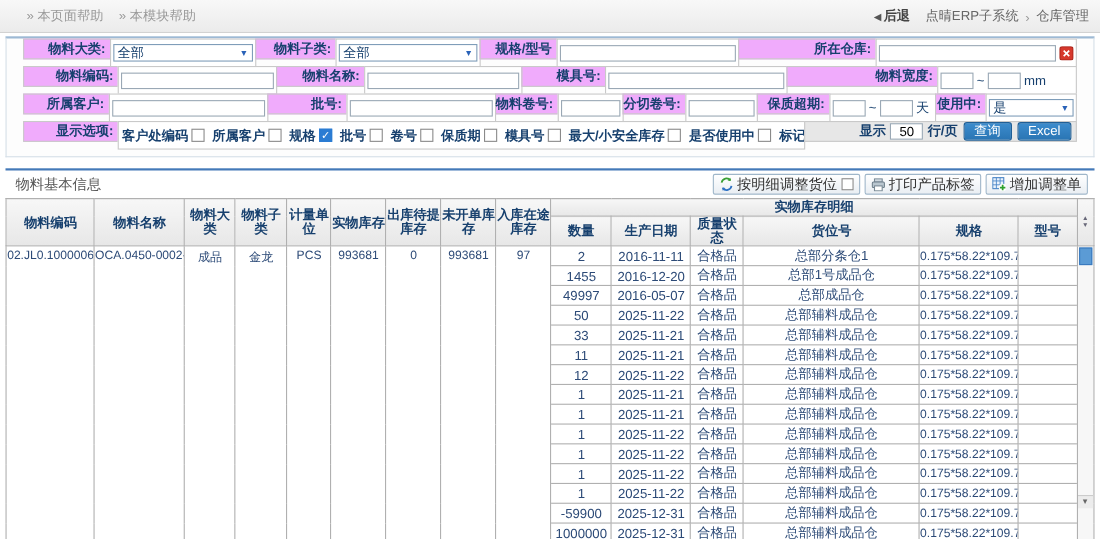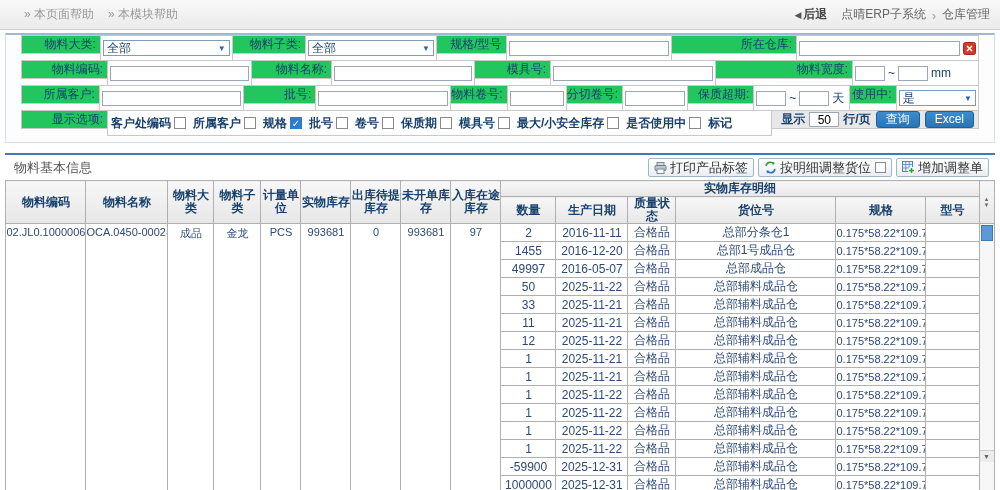--- a/index.html
+++ b/index.html
@@ -22,41 +22,41 @@
   .sec-head { position:relative; height:21px; line-height:21px; padding-left:9px; color:#555; font-size:13px; }
   .collapse-ico { position:absolute; right:10px; top:4px; cursor:pointer; }
 
   
   .form { padding:0 15px 6px 15px; }
   .fr { display:flex; }
   .fc { border:1px solid #c9c9c9; margin-left:-1px; margin-top:-1px; height:19px;
         display:flex; align-items:center; }
   .fr:first-child .fc { margin-top:0; }
   .fc:first-child { margin-left:0; }
-  .lblc { background:#22c55e; justify-content:flex-end; padding-right:4px;
-          color:#17406e; font-weight:normal; white-space:nowrap; }
+  .lblc { background:#f0abfc; justify-content:flex-end; padding-right:4px;
+          color:#17406e; font-weight:bold; white-space:nowrap; }
   .fldc { background:#fff; padding:12px 2px; }
   .w-l1{width:87px}.w-f1{width:145px}.w-l2{width:81px}.w-f2{width:144px}
   .w-l3{width:77px}.w-f3{width:166px}.w-l4{width:138px}.w-fx{flex:1}
   .w-f2b{width:136px}.w-l5{width:58px}.w-f5{width:60px}.w-l6{width:58px}.w-f6{width:66px}.w-l7{width:74px}.w-l8{width:52px}
   .ti { border:1px solid #9aa8b5; height:15px; flex:1; font-size:12px; padding:0 2px; min-width:0; }
   .ti-sm { flex:none; width:30px; }
   .unit { color:#17406e; margin:0 3px; white-space:nowrap; }
   .sel { border:1px solid #7f9db9; background:#fff; height:16px; flex:1;
          display:flex; align-items:center; color:#17406e; padding-left:3px; cursor:pointer; }
   .sel-arrow { margin-left:auto; color:#2a62b8; font-size:8px; padding:0 3px; }
   .red-ico { width:13px; height:13px; margin-left:3px; flex:none; cursor:pointer; }
 
   .opt-wrap { display:flex; align-items:center; flex-wrap:nowrap; overflow:hidden; padding-left:3px; }
   .opt-item { display:inline-flex; align-items:center; margin-right:7px; white-space:nowrap; }
   .opt-label { color:#17406e; font-weight:bold; }
   .cb { width:12px; height:12px; border:1px solid #8a8a8a; background:#fff; margin-left:3px;
         font-size:10px; line-height:11px; text-align:center; cursor:pointer; }
   .cb.checked { background:#2b7cd3; border-color:#2b7cd3; color:#fff; }
-  .rowsbar { background:#e7e7e7; width:208px; justify-content:flex-end; padding-right:4px; }
+  .rowsbar { background:#e7e7e7; width:248px; justify-content:flex-end; padding-right:4px; }
   .rows-input { width:30px; height:15px; border:1px solid #9aa8b5; text-align:center; font-size:12px; margin:0 4px; }
   .btn-blue { background:linear-gradient(#3c8ccd,#2a75b4); color:#fff; border:1px solid #1f5f97;
         border-radius:3px; height:17px; font-size:12px; padding:0 9px; margin-left:5px; cursor:pointer; line-height:15px; }
 
   
   .section2 { margin:10px 5px 0 5px; border-top:2px solid #4479b8; background:#fff; }
   .res-head { display:flex; align-items:center; height:25px; padding:0 6px 0 9px; color:#555; font-size:13px; }
   .res-btns { margin-left:auto; display:flex; align-items:center; }
   .tool-btn { display:inline-flex; align-items:center; border:1px solid #9fb6c9;
         background:linear-gradient(#fff,#e9eef3); border-radius:2px; height:19px;
@@ -264,36 +264,36 @@
       </div>
 
     </div>
   </div>
 
   <div class="section2">
     <div class="res-head">
       <span>物料基本信息</span>
       <div class="res-btns">
         <span class="tool-btn">
-          <svg width="13" height="12" viewBox="0 0 13 12">
-              <rect x="3" y="0.5" width="7" height="3" fill="#cfd8df" stroke="#7a8a96"></rect>
-              <rect x="1" y="3.5" width="11" height="5" rx="1" fill="#b9c6cf" stroke="#6e7f8b"></rect>
-              <rect x="3" y="7" width="7" height="4.5" fill="#fff" stroke="#7a8a96"></rect>
-            </svg>
-          <span>打印产品标签</span>
-        </span>
-        <span class="tool-btn">
           <svg width="13" height="13" viewBox="0 0 13 13">
               <path d="M2 5 A4.5 4.5 0 0 1 10 3" fill="none" stroke="#3aa035" stroke-width="1.6"></path>
               <path d="M10 0.5 L10.4 3.6 L7.4 3.2 Z" fill="#3aa035"></path>
               <path d="M11 8 A4.5 4.5 0 0 1 3 10" fill="none" stroke="#2f72c4" stroke-width="1.6"></path>
               <path d="M3 12.5 L2.6 9.4 L5.6 9.8 Z" fill="#2f72c4"></path>
             </svg>
           <span>按明细调整货位</span>
           <span class="tool-cb"></span>
+        </span>
+        <span class="tool-btn">
+          <svg width="13" height="12" viewBox="0 0 13 12">
+              <rect x="3" y="0.5" width="7" height="3" fill="#cfd8df" stroke="#7a8a96"></rect>
+              <rect x="1" y="3.5" width="11" height="5" rx="1" fill="#b9c6cf" stroke="#6e7f8b"></rect>
+              <rect x="3" y="7" width="7" height="4.5" fill="#fff" stroke="#7a8a96"></rect>
+            </svg>
+          <span>打印产品标签</span>
         </span>
         <span class="tool-btn">
           <svg width="13" height="13" viewBox="0 0 13 13">
               <rect x="0.5" y="0.5" width="10" height="10" fill="#eaf2fb" stroke="#4a86c8"></rect>
               <path d="M0.5 3.5 H10.5 M3.8 0.5 V10.5 M7.2 0.5 V10.5 M0.5 7 H10.5" stroke="#4a86c8" stroke-width="0.8"></path>
               <circle cx="9.5" cy="9.5" r="3.4" fill="#fff"></circle>
               <path d="M9.5 7 V12 M7 9.5 H12" stroke="#2da02d" stroke-width="1.6"></path>
             </svg>
           <span>增加调整单</span>
         </span>

